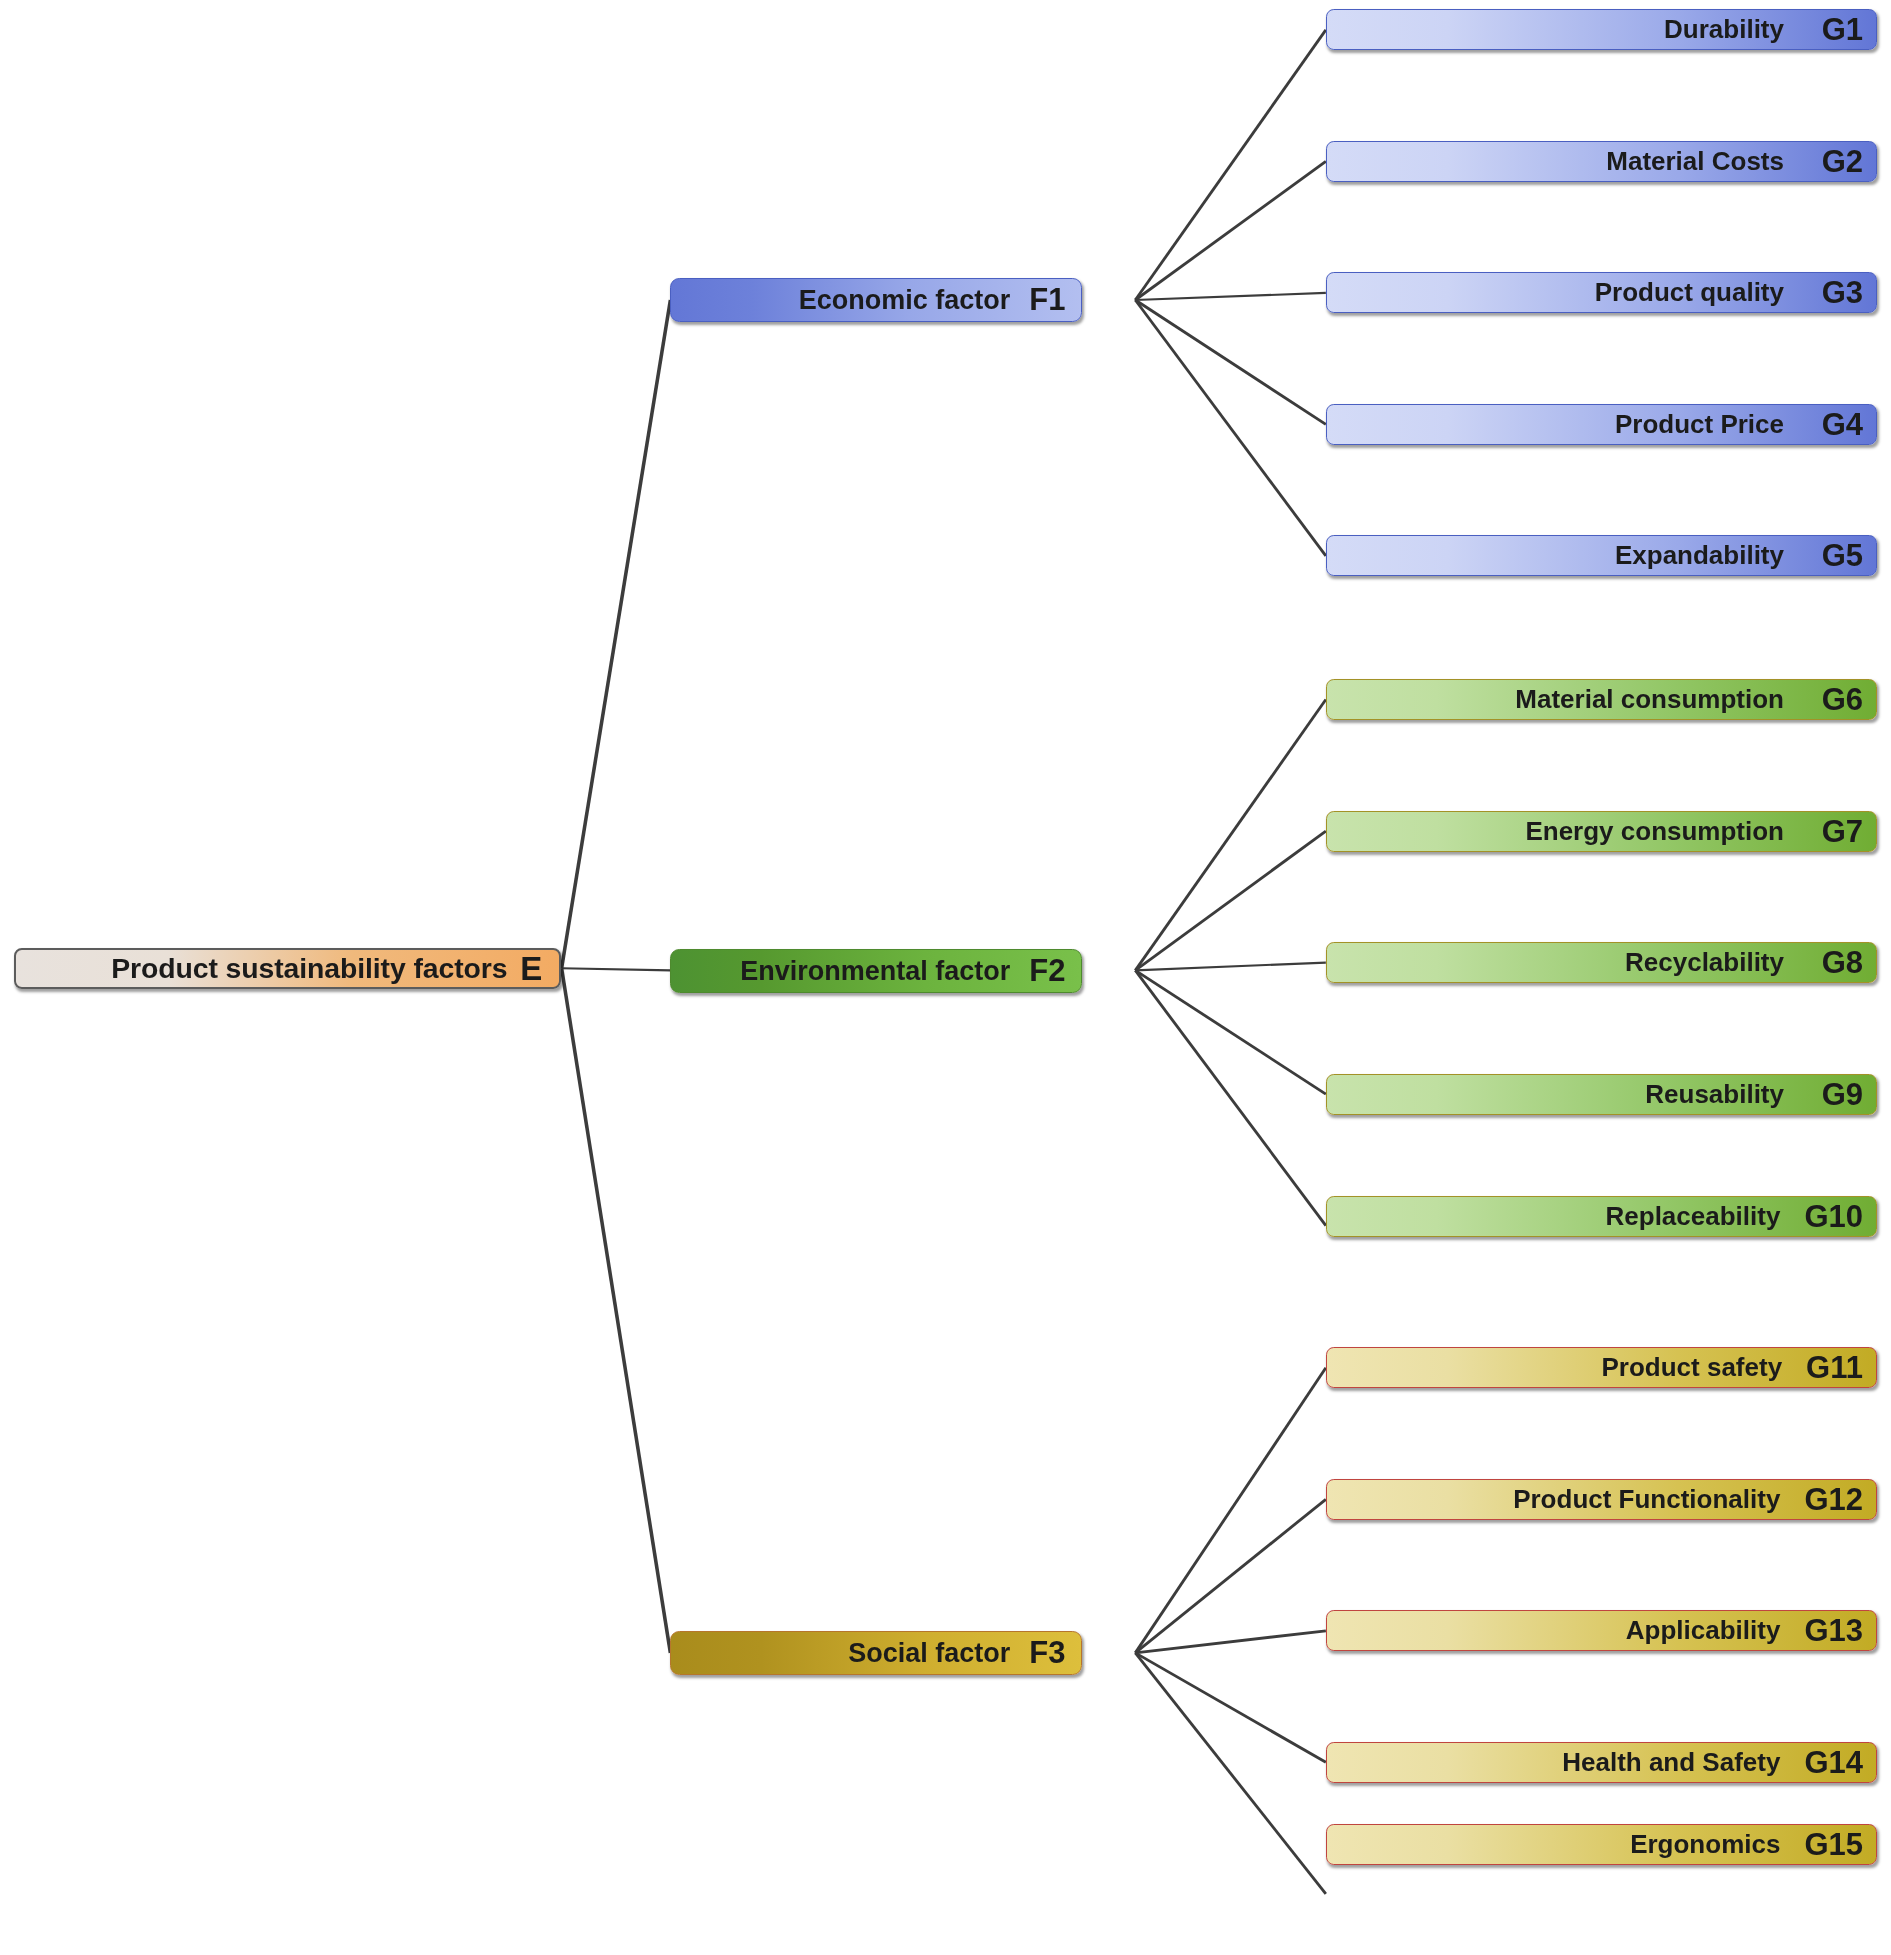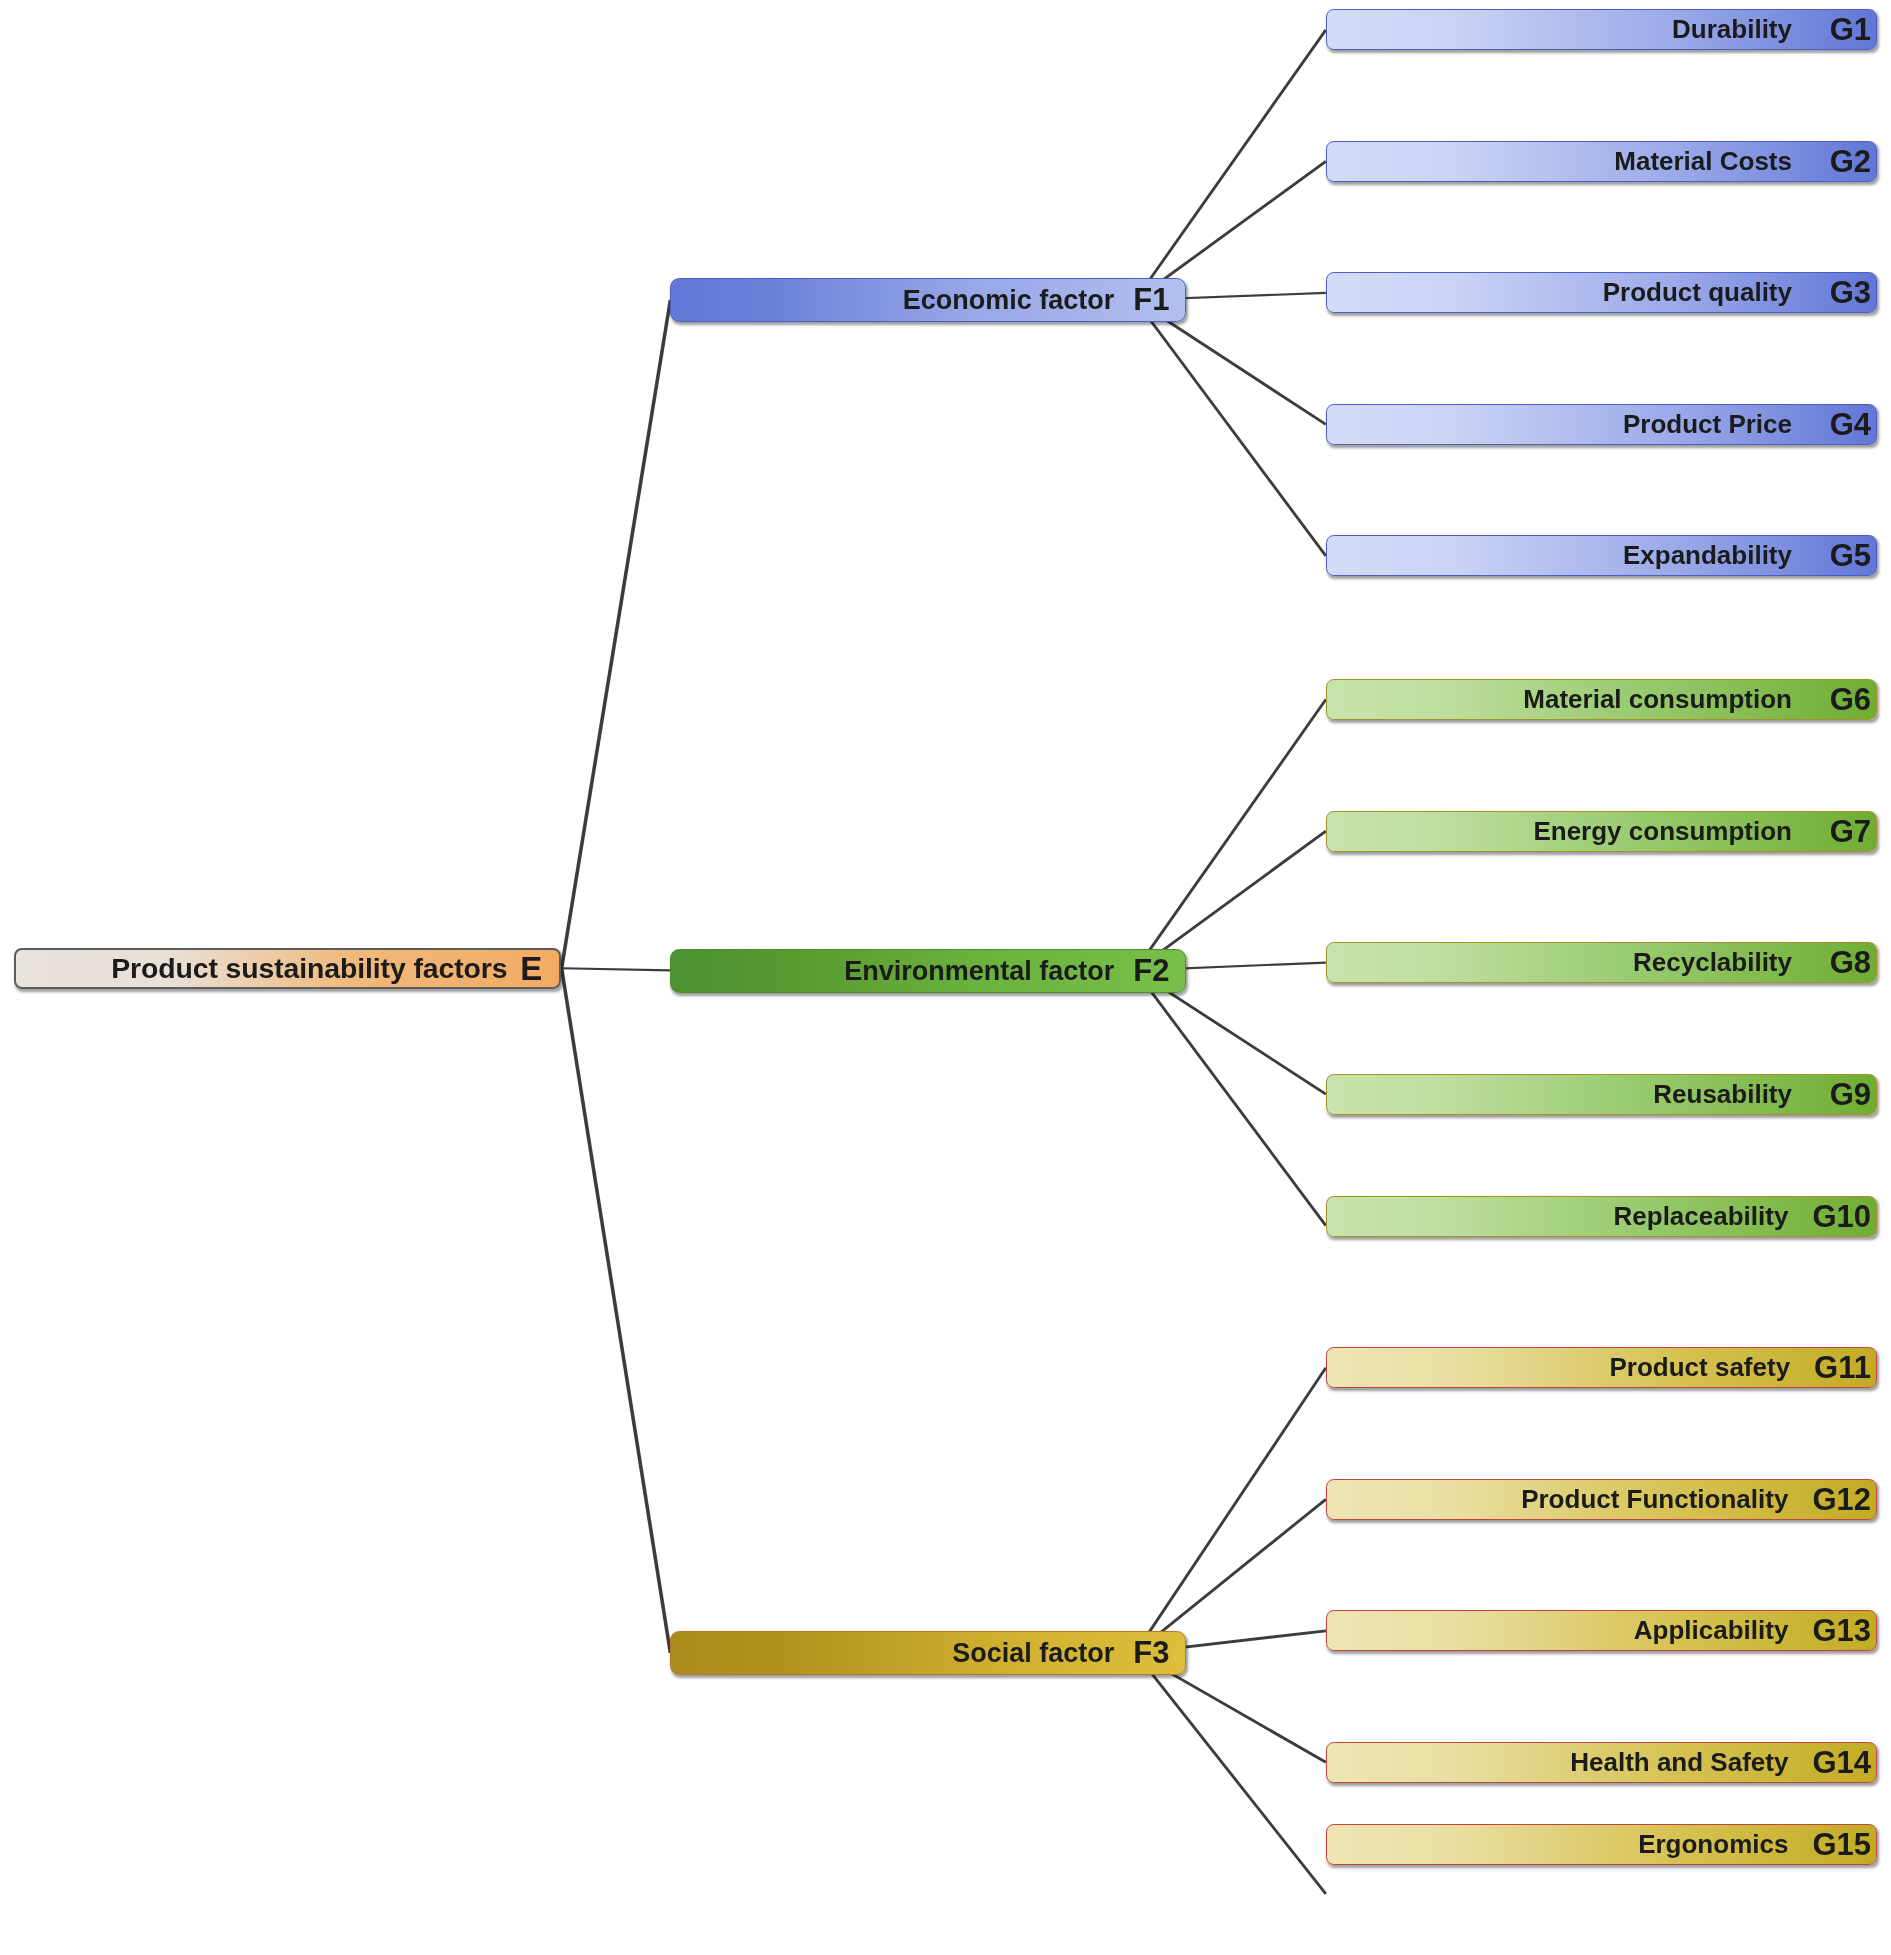--- a/index.html
+++ b/index.html
@@ -65,21 +65,21 @@
     border-radius: 7.8px;
     background: linear-gradient(to right, #e8e2dd 0%, #e9e0d7 28%, #f0b97c 62%, #f3ab63 100%);
   }
   .root-node .node-inner { padding-right: 17px; justify-content: flex-end; margin-left: 10px; }
   .root-node .node-label { font-size: 28.4px; letter-spacing: -0.1px; }
   .root-node .node-code { font-size: 33px; margin-left: 12.8px; }
 
   
   .f-node {
     left: 670px;
-    width: 516px;
+    width: 412px;
     height: 44px;
     border-radius: 9.2px;
   }
   .f-node .node-inner { padding-right: 15.6px; }
   .f-node .node-label { font-size: 27px; }
   .f-node .node-code { font-size: 31px; margin-left: 19px; }
 
   .f-node.f1 {
     top: 278px;
     border: 1.4px solid #4a5fc1;
@@ -96,21 +96,21 @@
     background: linear-gradient(to right, #a98c1c 0%, #b0921f 22%, #cfae2f 62%, #ddbf3c 100%);
   }
 
   
   .g-node {
     left: 1326px;
     width: 551px;
     height: 41px;
     border-radius: 7.8px;
   }
-  .g-node .node-inner { padding-right: 5px; }
+  .g-node .node-inner { padding-right: 13px; }
   .g-node .node-label { font-size: 26px; }
   .g-node .node-code { font-size: 31px; margin-left: 24px; min-width: 55px; }
 
   .g-node.blue {
     border: 1.4px solid #4a5fc1;
     background: linear-gradient(to right, #d4dbf7 0%, #ccd4f5 22%, #9aa9e9 64%, #6276d6 100%);
   }
   .g-node.green {
     border: 1.4px solid #a39227;
     background: linear-gradient(to right, #c8e3ac 0%, #bfdfa0 20%, #93c767 62%, #70ad33 100%);

